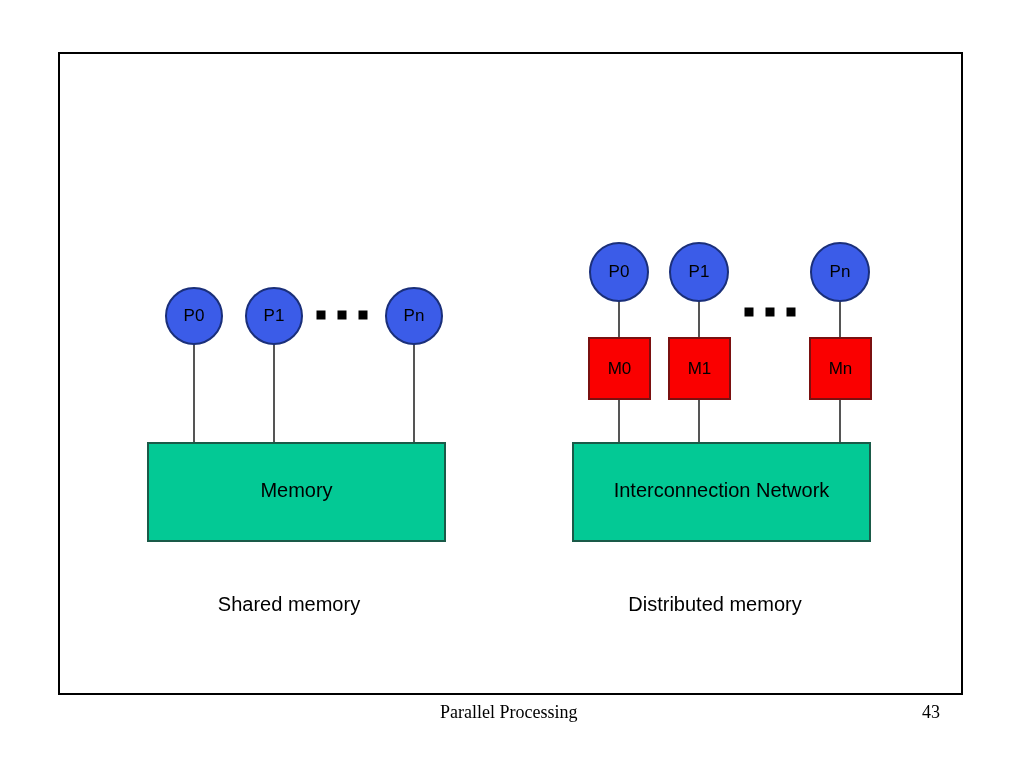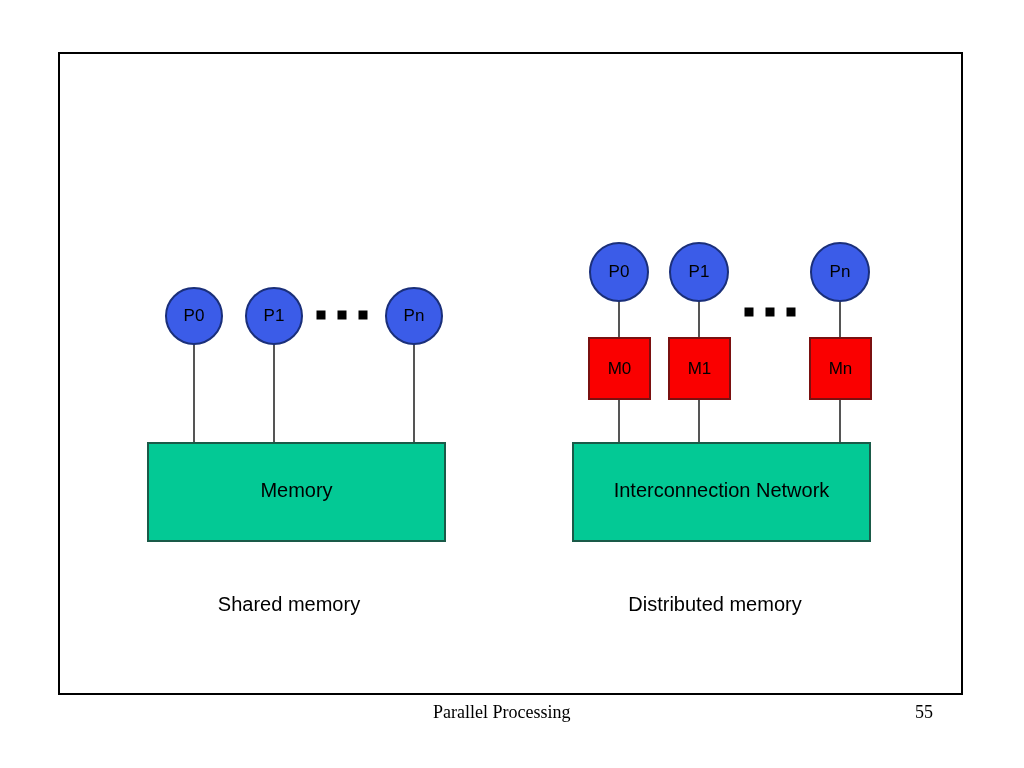--- a/index.html
+++ b/index.html
@@ -62,21 +62,21 @@
   }
   .caption-label {
     font-family: "Liberation Sans", sans-serif;
     font-size: 20px;
     fill: #000000;
     text-anchor: middle;
     dominant-baseline: middle;
   }
   #footer {
     position: absolute;
-    left: 60px;
+    left: 67px;
     top: 702px;
     width: 905px;
     height: 34px;
     font-family: "Liberation Serif", serif;
     font-size: 18px;
     color: #000000;
   }
   #footer-title {
     position: absolute;
     left: 373px;
@@ -142,14 +142,14 @@
             <rect x="784.5" y="305.5" width="9" height="9" fill="#000000"></rect>
           </g>
           <text x="713" y="604" class="caption-label">Distributed memory</text>
         </g>
       </svg>
   </div>
 </div>
 
 <div id="footer">
   <span id="footer-title">Parallel Processing</span>
-  <span id="footer-page">55</span>
+  <span id="footer-page">43</span>
 </div>
 
 </body></html>

